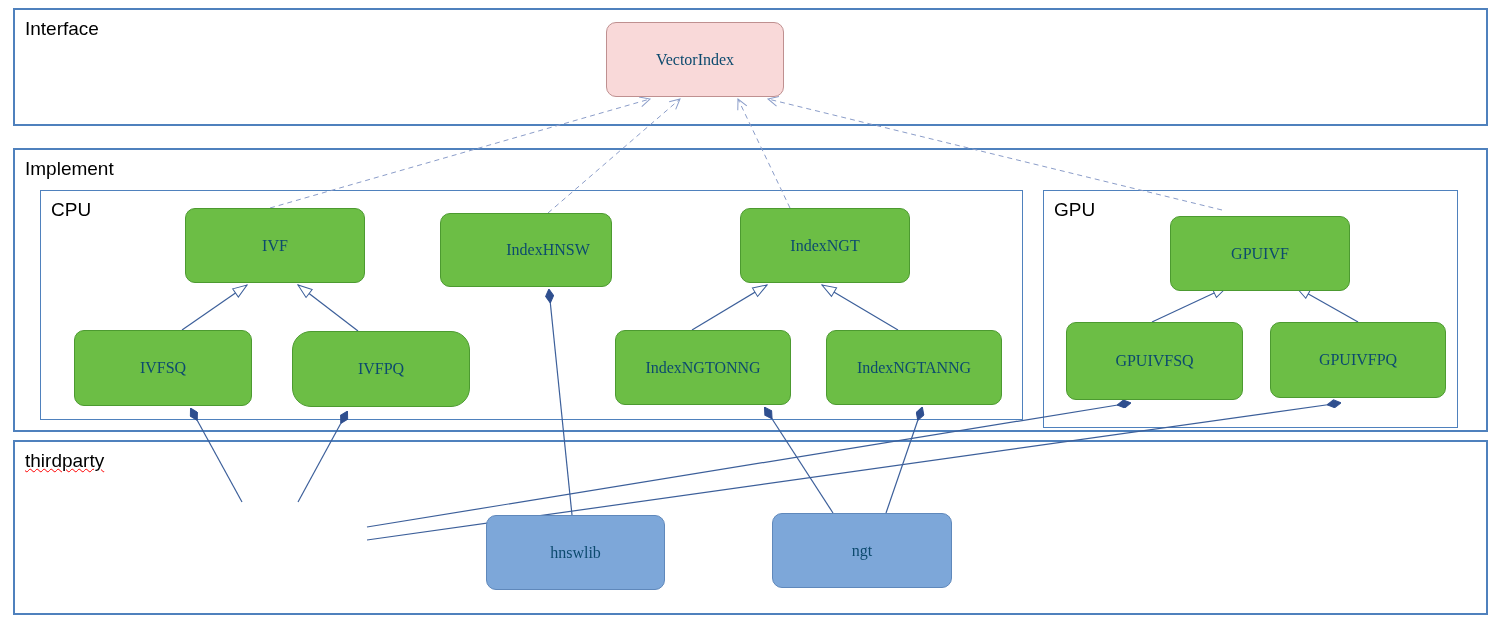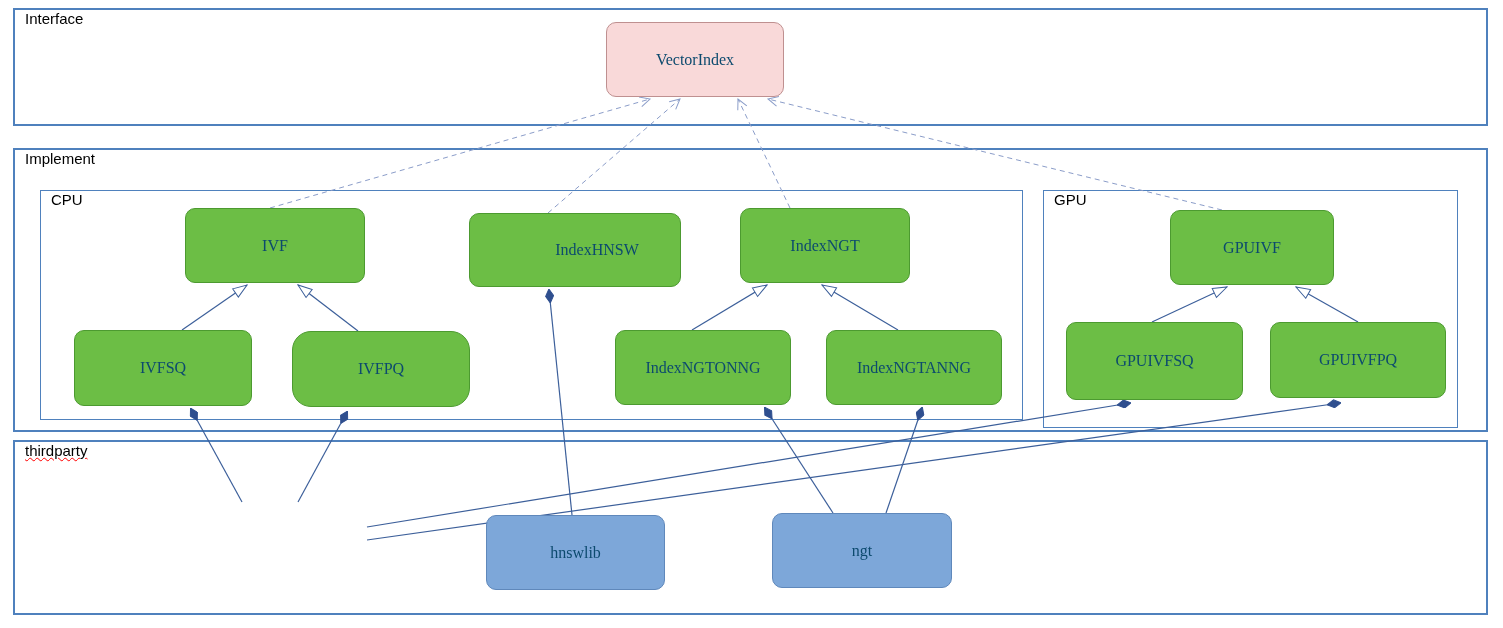--- a/index.html
+++ b/index.html
@@ -18,23 +18,23 @@
     box-sizing: border-box;
   }
   .subcontainer {
     position: absolute;
     background: transparent;
     border: 1px solid #4f81bd;
     box-sizing: border-box;
   }
   .container-label {
     position: absolute;
-    top: 0;
+    top: 8px;
     left: 10px;
-    font-size: 15px;
+    font-size: 19px;
     color: #000000;
     font-family: "Liberation Sans", sans-serif;
   }
   .container-label.wavy {
     text-decoration: underline wavy red 1px;
   }
   #edges {
     position: absolute;
     left: 0; top: 0;
     width: 1503px;
@@ -132,23 +132,23 @@
     <path class="edge-solid" marker-end="url(#diamond)" d="M 367 527 L 1130 403"></path>
     <path class="edge-solid" marker-end="url(#diamond)" d="M 367 540 L 1340 403"></path>
     <path class="edge-solid" marker-end="url(#diamond)" d="M 572 515 L 549 290"></path>
     <path class="edge-solid" marker-end="url(#diamond)" d="M 833 513 L 765 408"></path>
     <path class="edge-solid" marker-end="url(#diamond)" d="M 886 513 L 922 408"></path>
   </svg>
 
   <div class="node interface-node" style="left:606px; top:22px; width:178px; height:75px;">VectorIndex</div>
 
   <div class="node impl-node" style="left:185px; top:208px; width:180px; height:75px;">IVF</div>
-  <div class="node impl-node" style="left:469px; top:213px; width:212px; height:74px;padding-left:44px;">IndexHNSW</div>
+  <div class="node impl-node" style="left:440px; top:213px; width:172px; height:74px;padding-left:44px;">IndexHNSW</div>
   <div class="node impl-node" style="left:707px; top:208px; width:170px; height:75px;margin-left:33px;">IndexNGT</div>
-  <div class="node impl-node" style="left:1170px; top:210px; width:164px; height:75px;text-align:right;">GPUIVF</div>
+  <div class="node impl-node" style="left:1170px; top:216px; width:180px; height:75px;text-align:right;">GPUIVF</div>
 
   <div class="node impl-node" style="left:74px; top:330px; width:178px; height:76px;">IVFSQ</div>
   <div class="node impl-node" style="left:292px; top:331px; width:178px; height:76px;border-radius:19px;">IVFPQ</div>
   <div class="node impl-node" style="left:615px; top:330px; width:176px; height:75px;">IndexNGTONNG</div>
   <div class="node impl-node" style="left:826px; top:330px; width:176px; height:75px;">IndexNGTANNG</div>
   <div class="node impl-node" style="left:1066px; top:322px; width:177px; height:78px;">GPUIVFSQ</div>
   <div class="node impl-node" style="left:1270px; top:322px; width:176px; height:76px;">GPUIVFPQ</div>
 
   <div class="node third-node" style="left:486px; top:515px; width:179px; height:75px;">hnswlib</div>
   <div class="node third-node" style="left:772px; top:513px; width:180px; height:75px;">ngt</div>

